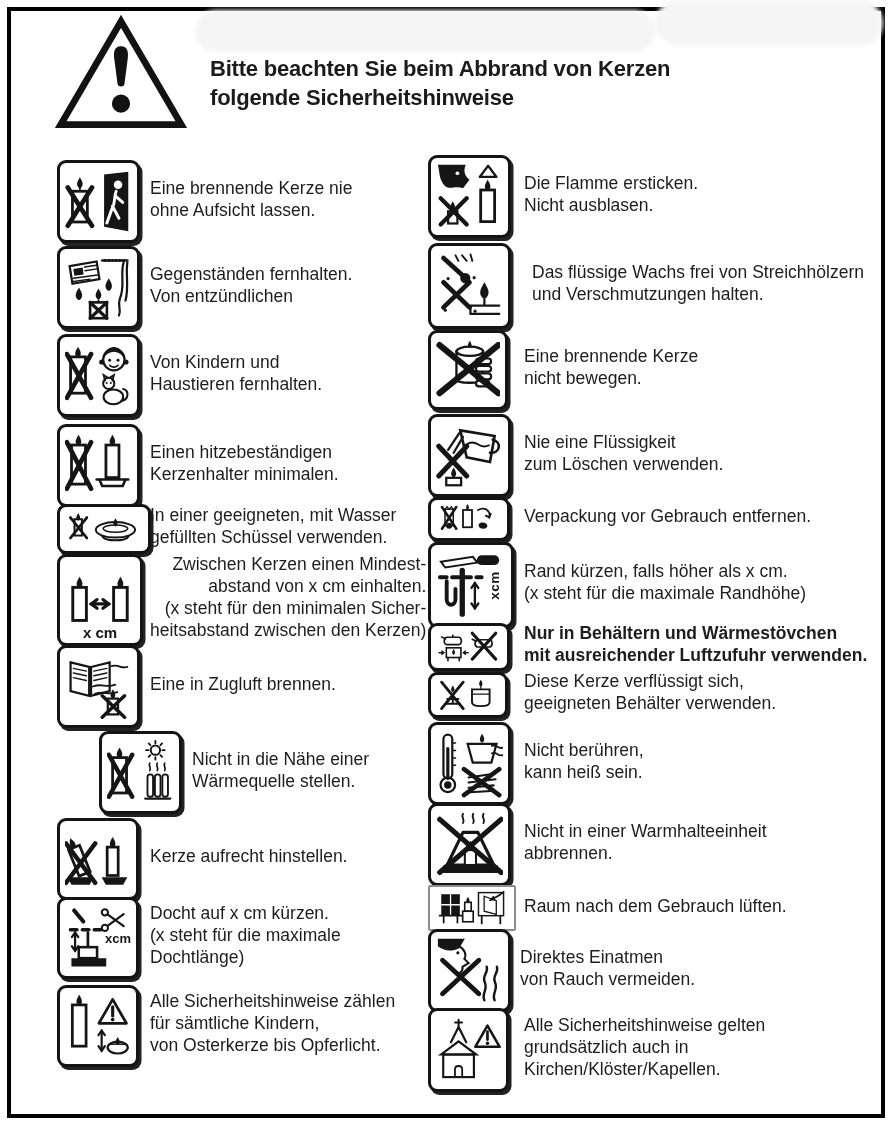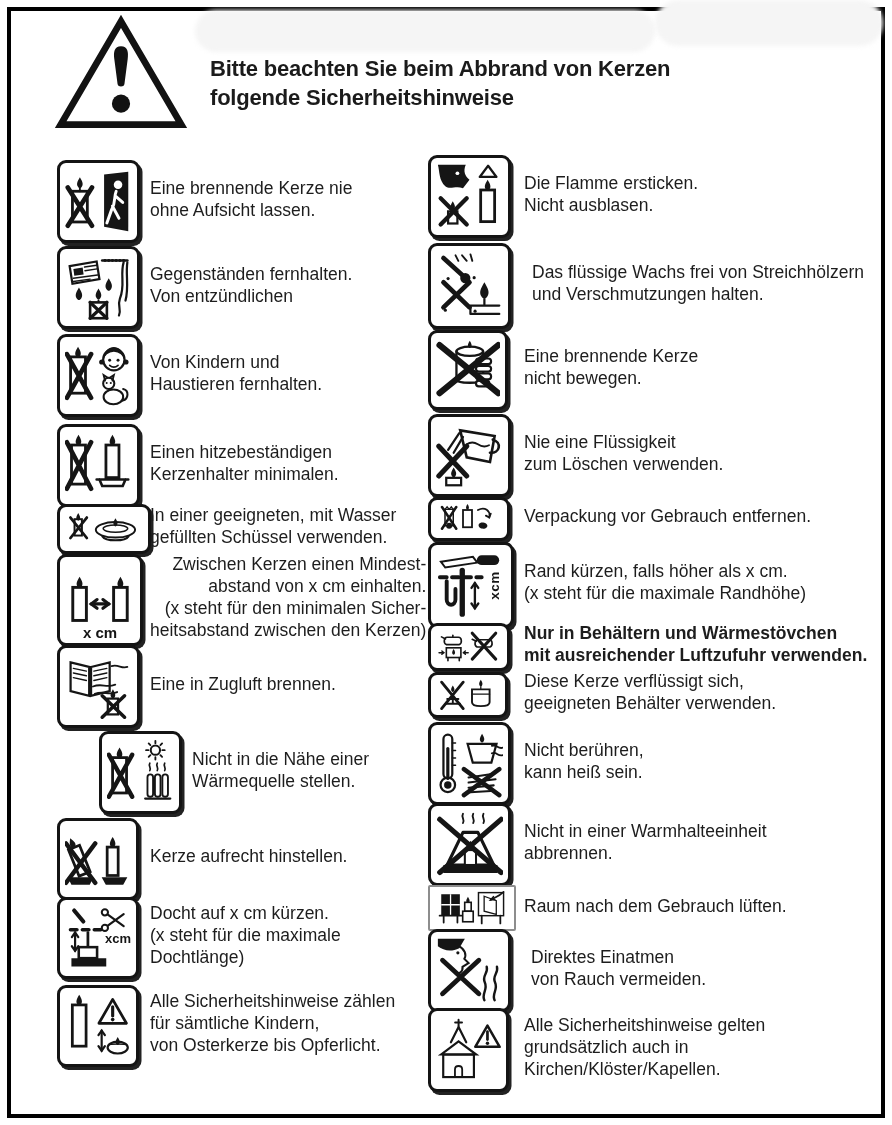--- a/index.html
+++ b/index.html
@@ -472,21 +472,21 @@
     <div class="row" style="left: 428px; top: 929px; width: 380px; height: 77px;">
       <div class="ibox" style="top: 0px; width: 77px; height: 77px;">
         <svg viewBox="0 0 72 72" width="67" height="69" preserveAspectRatio="xMidYMid meet" style="margin-top:0">
           <path d="M2 2 H31 L25 12 C16 16.5 8 14.5 2 10 Z" fill="#151515"></path>
           <path d="M25 10 C31 13 33 19 30.5 23.5 L35 28 L28.5 32 C29 37.5 25 40.5 20.5 38.5" stroke="#151515" stroke-width="2.2" fill="none" stroke-linecap="round"></path>
           <circle cx="23.5" cy="17" r="1.7" fill="#151515"></circle>
           <path d="M7 25 L46 61 M46 25 L7 61" stroke="#151515" stroke-width="5.2" stroke-linecap="round" fill="none"></path>
           <path d="M52 68 C48.5 61 56 57 52.5 49 C49 41.5 56.5 39 54.5 32 M63 68 C59.5 61 67 57 63.5 49 C60 41.5 67.5 39 65.5 32" stroke="#151515" stroke-width="2.6" fill="none" stroke-linecap="round"></path>
         </svg>
       </div>
-      <div class="rowtext" style="left: 103px; top: 16.5px;">
+      <div class="rowtext" style="left: 92px; top: 16.5px;">
         <div>Direktes Einatmen</div>
         <div>von Rauch vermeiden.</div>
       </div>
     </div>
     <div class="row" style="left: 428px; top: 1008px; width: 380px; height: 78px;">
       <div class="ibox" style="top: 0px; width: 75px; height: 78px;">
         <svg viewBox="0 0 72 72" width="65" height="70" preserveAspectRatio="xMidYMid meet" style="margin-top:0">
           <rect x="8" y="41" width="34" height="25" fill="#fff" stroke="#151515" stroke-width="2.4"></rect>
           <path d="M5.5 41 L25 26.5 L44.5 41 Z" stroke="#151515" stroke-width="2.4" fill="none" stroke-linecap="round"></path>
           <path d="M21 66 V57.5 C21 52.5 29 52.5 29 57.5 V66" stroke="#151515" stroke-width="2" fill="none" stroke-linecap="round"></path>

